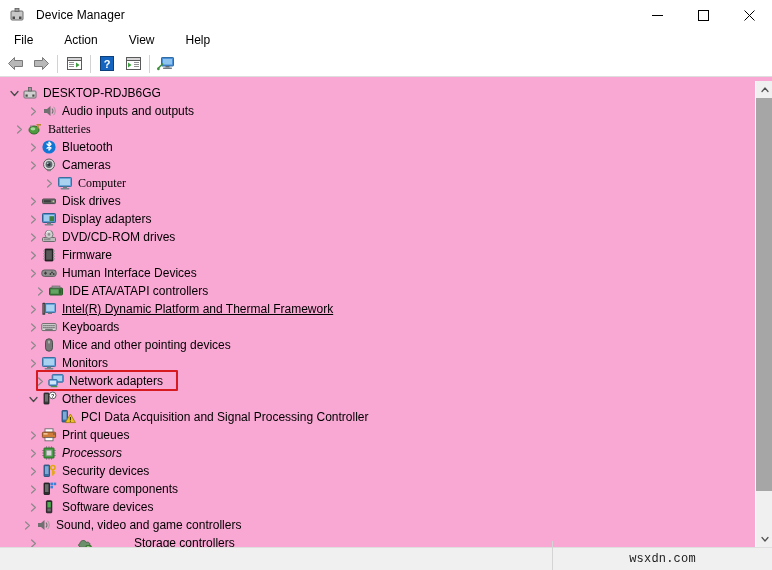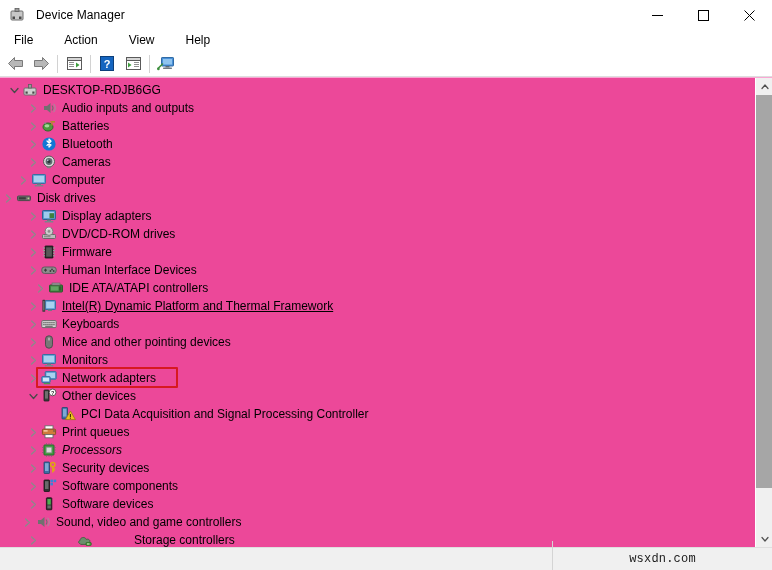--- a/index.html
+++ b/index.html
@@ -89,22 +89,22 @@
   .tb-sep {
     width: 1px; height: 18px;
     background: #d2d2d2;
     margin: 0 3px;
   }
 
   
   .content {
     flex: 1 1 auto;
     position: relative;
-    background: #ec4899;
-    border-top: 1px solid #f9a8d4;
+    background: #f9a8d4;
+    border-top: 4px solid #f9a8d4;
     display: flex;
     overflow: hidden;
     text-align: right;
   }
   .tree-wrap {
     position: relative;
     flex: 1 1 auto;
     overflow: hidden;
     padding-top: 3px;
   }
@@ -319,21 +319,21 @@
                 <path d="M2.6 1 L6.4 4.5 L2.6 8" fill="none" stroke="#8a8a8a" stroke-width="1.25" stroke-linecap="round" stroke-linejoin="round"></path>
               </svg>
             </div>
             <div class="ricon"><svg width="16" height="16" viewBox="0 0 16 16">
                 <path d="M3 6 L6 6 L9.5 3 L9.5 13 L6 10 L3 10 Z" fill="#707070"></path>
                 <path d="M11 5.5 A4 4 0 0 1 11 10.5" fill="none" stroke="#707070" stroke-width="1.1"></path>
                 <path d="M12.6 3.8 A6.2 6.2 0 0 1 12.6 12.2" fill="none" stroke="#9a9a9a" stroke-width="1"></path>
               </svg></div>
             <div class="rlabel">Audio inputs and outputs</div>
           </div>
-          <div class="row" style="padding-left: 25px;">
+          <div class="row" style="padding-left: 11px; font-family: Liberation Serif, serif;">
             <div class="chev">
               <svg width="9" height="9" viewBox="0 0 9 9">
                 <path d="M2.6 1 L6.4 4.5 L2.6 8" fill="none" stroke="#8a8a8a" stroke-width="1.25" stroke-linecap="round" stroke-linejoin="round"></path>
               </svg>
             </div>
             <div class="ricon"><svg width="16" height="16" viewBox="0 0 16 16">
                 <ellipse cx="7" cy="9" rx="5" ry="4" fill="#4e9a3f" stroke="#2f6b27" stroke-width="1"></ellipse>
                 <ellipse cx="6" cy="7.8" rx="2.4" ry="1.6" fill="#a6d79a"></ellipse>
                 <rect x="9.5" y="3" width="4.5" height="1.6" fill="#b58a2a"></rect>
                 <path d="M11 4.6 L11 7.5" stroke="#b58a2a" stroke-width="1.4"></path>
@@ -361,35 +361,35 @@
             </div>
             <div class="ricon"><svg width="16" height="16" viewBox="0 0 16 16">
                 <circle cx="8" cy="7.5" r="5.5" fill="#d9d9d9" stroke="#5a5a5a" stroke-width="1"></circle>
                 <circle cx="8" cy="7.5" r="3.4" fill="#5e6a70"></circle>
                 <circle cx="8" cy="7.5" r="1.5" fill="#2a3338"></circle>
                 <circle cx="6.8" cy="6.2" r=".7" fill="#cfe3ef"></circle>
                 <rect x="6" y="12.6" width="4" height="1.6" rx=".6" fill="#808080"></rect>
               </svg></div>
             <div class="rlabel">Cameras</div>
           </div>
-          <div class="row" style="padding-left: 15px;">
+          <div class="row" style="padding-left: 41px; font-family: Liberation Serif, serif;">
             <div class="chev">
               <svg width="9" height="9" viewBox="0 0 9 9">
                 <path d="M2.6 1 L6.4 4.5 L2.6 8" fill="none" stroke="#8a8a8a" stroke-width="1.25" stroke-linecap="round" stroke-linejoin="round"></path>
               </svg>
             </div>
             <div class="ricon"><svg width="16" height="16" viewBox="0 0 16 16">
                 <rect x="1.5" y="2.5" width="13" height="9" rx="0.8" fill="#5b9bd5" stroke="#3a6f9e" stroke-width="1"></rect>
                 <rect x="2.8" y="3.8" width="10.4" height="6.4" fill="#a8d2f0"></rect>
                 <rect x="6" y="11.5" width="4" height="1.6" fill="#707a82"></rect>
                 <rect x="3.6" y="13" width="8.8" height="1.4" rx=".6" fill="#7c858c"></rect>
               </svg></div>
             <div class="rlabel">Computer</div>
           </div>
-          <div class="row" style="">
+          <div class="row" style="padding-left: 25px;">
             <div class="chev">
               <svg width="9" height="9" viewBox="0 0 9 9">
                 <path d="M2.6 1 L6.4 4.5 L2.6 8" fill="none" stroke="#8a8a8a" stroke-width="1.25" stroke-linecap="round" stroke-linejoin="round"></path>
               </svg>
             </div>
             <div class="ricon"><svg width="16" height="16" viewBox="0 0 16 16">
                 <rect x="1.5" y="6" width="13" height="4.6" rx="1" fill="#6e6e6e" stroke="#4a4a4a" stroke-width="1"></rect>
                 <rect x="2.8" y="7.2" width="7" height="2.2" fill="#3c3c3c"></rect>
                 <circle cx="12.4" cy="8.3" r=".9" fill="#b8d98f"></circle>
               </svg></div>
@@ -537,21 +537,21 @@
               </svg>
             </div>
             <div class="ricon"><svg width="16" height="16" viewBox="0 0 16 16">
                 <rect x="1.5" y="2.5" width="13" height="9" rx="0.8" fill="#5b9bd5" stroke="#3a6f9e" stroke-width="1"></rect>
                 <rect x="2.8" y="3.8" width="10.4" height="6.4" fill="#a8d2f0"></rect>
                 <rect x="6" y="11.5" width="4" height="1.6" fill="#707a82"></rect>
                 <rect x="3.6" y="13" width="8.8" height="1.4" rx=".6" fill="#7c858c"></rect>
               </svg></div>
             <div class="rlabel">Monitors</div>
           </div>
-          <div class="row" style="padding-left: 25px;">
+          <div class="row" style="padding-left: 32px;">
             <div class="chev">
               <svg width="9" height="9" viewBox="0 0 9 9">
                 <path d="M2.6 1 L6.4 4.5 L2.6 8" fill="none" stroke="#8a8a8a" stroke-width="1.25" stroke-linecap="round" stroke-linejoin="round"></path>
               </svg>
             </div>
             <div class="ricon"><svg width="16" height="16" viewBox="0 0 16 16">
                 <rect x="4.2" y="1.6" width="11" height="7.6" rx=".8" fill="#5b9bd5" stroke="#3a6f9e" stroke-width="1"></rect>
                 <rect x="5.4" y="2.8" width="8.6" height="5.2" fill="#a8d2f0"></rect>
                 <rect x="0.8" y="6.6" width="8.4" height="6" rx=".8" fill="#5b9bd5" stroke="#3a6f9e" stroke-width="1"></rect>
                 <rect x="1.9" y="7.7" width="6.2" height="3.6" fill="#cfe6f8"></rect>

